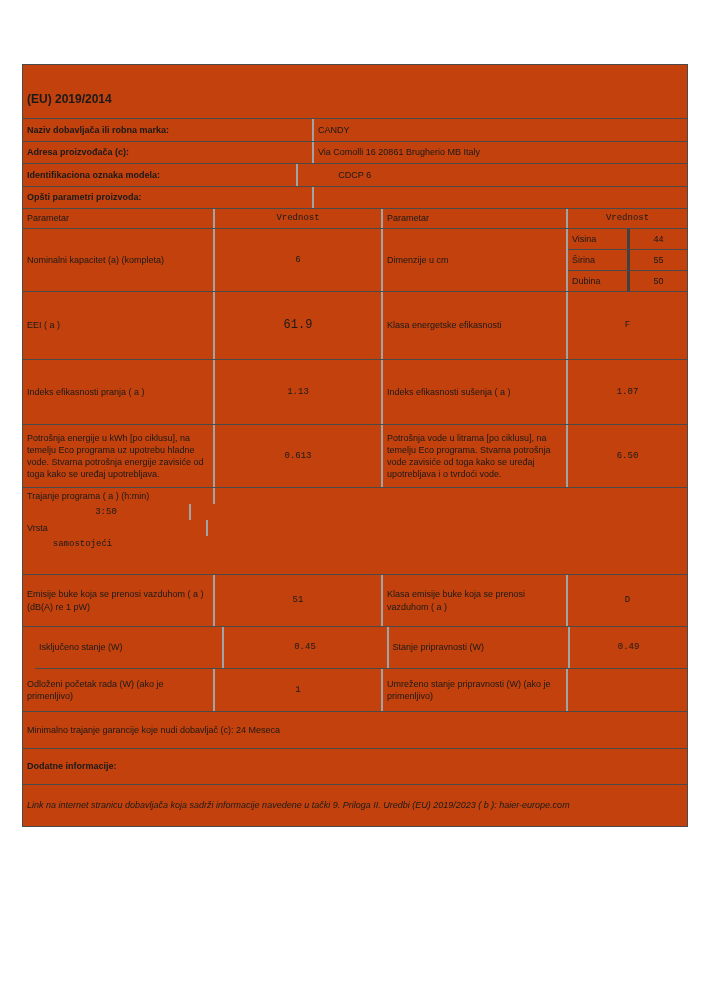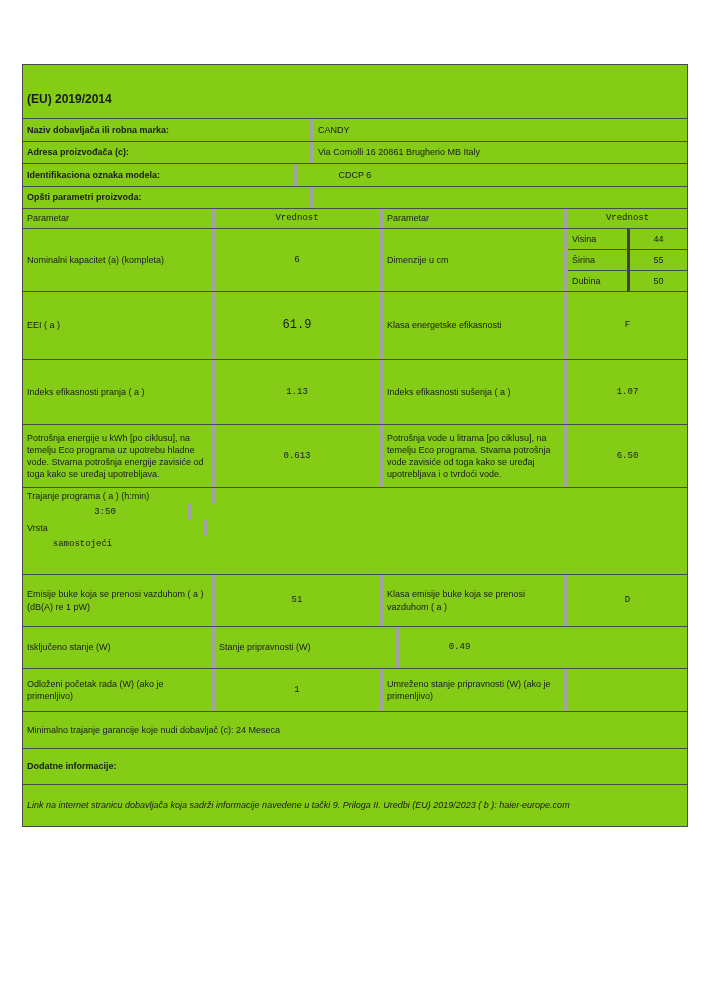--- a/index.html
+++ b/index.html
@@ -9,25 +9,25 @@
     font-family: "Liberation Sans", sans-serif;
     color: #1a1a1a;
     font-size: 9px;
     position: relative;
   }
   .doc {
     position: absolute;
     left: 22px; top: 64px;
     width: 666px;
     border: 1px solid #4a4a4a;
-    background: #84cc16;
+    background: #c2410c;
   }
   .row { display: flex; border-bottom: 1px solid #4a4a4a; align-items: stretch; }
   .row:last-child { border-bottom: none; font-style: italic; }
-  .cell { border-right: 4px solid #a3a3a3; display: flex; align-items: center; padding: 2px 4px; line-height: 1.35; }
+  .cell { border-right: 2px solid #a3a3a3; display: flex; align-items: center; padding: 2px 4px; line-height: 1.35; }
   .cell:last-child { border-right: none; }
   .label-cell { justify-content: flex-start; text-align: left; }
   .value-cell { justify-content: center; text-align: center; padding: 2px 2px; font-family: Liberation Mono, monospace; }
   .bold { font-weight: bold; }
 
   
   .title-row { height: 54px; display: flex; align-items: center; border-bottom: 1px solid #4a4a4a; }
   .title-row .title { font-size: 12px; font-weight: bold; padding: 14px 4px 0 4px; }
 
   
@@ -35,21 +35,21 @@
   .info-value { width: 373px; }
   .ir0 { height: 23px; } .ir1 { height: 22px; } .ir2 { height: 23px; gap: 36px; } .ir3 { height: 22px; }
 
   
   .c1 { width: 192px; }
   .c2 { width: 168px; }
   .c3 { width: 185px; }
   .c4 { width: 119px; }
   .hdr { height: 20px; }
   .r0 { height: 63px; } .r1 { height: 68px; } .r2 { height: 65px; } .r3 { height: 63px; }
-  .r4 { height: 87px; flex-direction: column; } .r5 { height: 52px; } .r6 { height: 42px; } .r7 { height: 43px; }
+  .r4 { height: 87px; flex-direction: column; } .r5 { height: 52px; } .r6 { height: 42px; margin-left: 12px; } .r7 { height: 43px; }
 
   .big-val { font-size: 12px; }
 
   
   .dims { flex-direction: column; padding: 0; align-items: stretch; }
   .dim-row { display: flex; flex: 1; border-bottom: 1px solid #4a4a4a; }
   .dim-row:last-child { border-bottom: none; }
   .dim-label { width: 62px; border-right: 3px solid #404040; display: flex; align-items: center; padding: 2px 4px; }
   .dim-value { width: 57px; display: flex; align-items: center; justify-content: center; text-align: center; }
 
@@ -140,20 +140,21 @@
 
   <div class="row r5">
     <div class="cell label-cell c1">Emisije buke koja se prenosi vazduhom ( a ) (dB(A) re 1 pW)</div>
     <div class="cell value-cell c2">51</div>
     <div class="cell label-cell c3">Klasa emisije buke koja se prenosi vazduhom ( a )</div>
     <div class="cell value-cell c4">D</div>
   </div>
 
   <div class="row r6">
     <div class="cell label-cell c1">Isključeno stanje (W)</div>
+    <div class="cell value-cell c2">0.45</div>
     <div class="cell label-cell c3">Stanje pripravnosti (W)</div>
     <div class="cell value-cell c4">0.49</div>
   </div>
 
   <div class="row r7">
     <div class="cell label-cell c1">Odloženi početak rada (W) (ako je primenljivo)</div>
     <div class="cell value-cell c2">1</div>
     <div class="cell label-cell c3">Umreženo stanje pripravnosti (W)  (ako je primenljivo)</div>
     <div class="cell value-cell c4"></div>
   </div>

